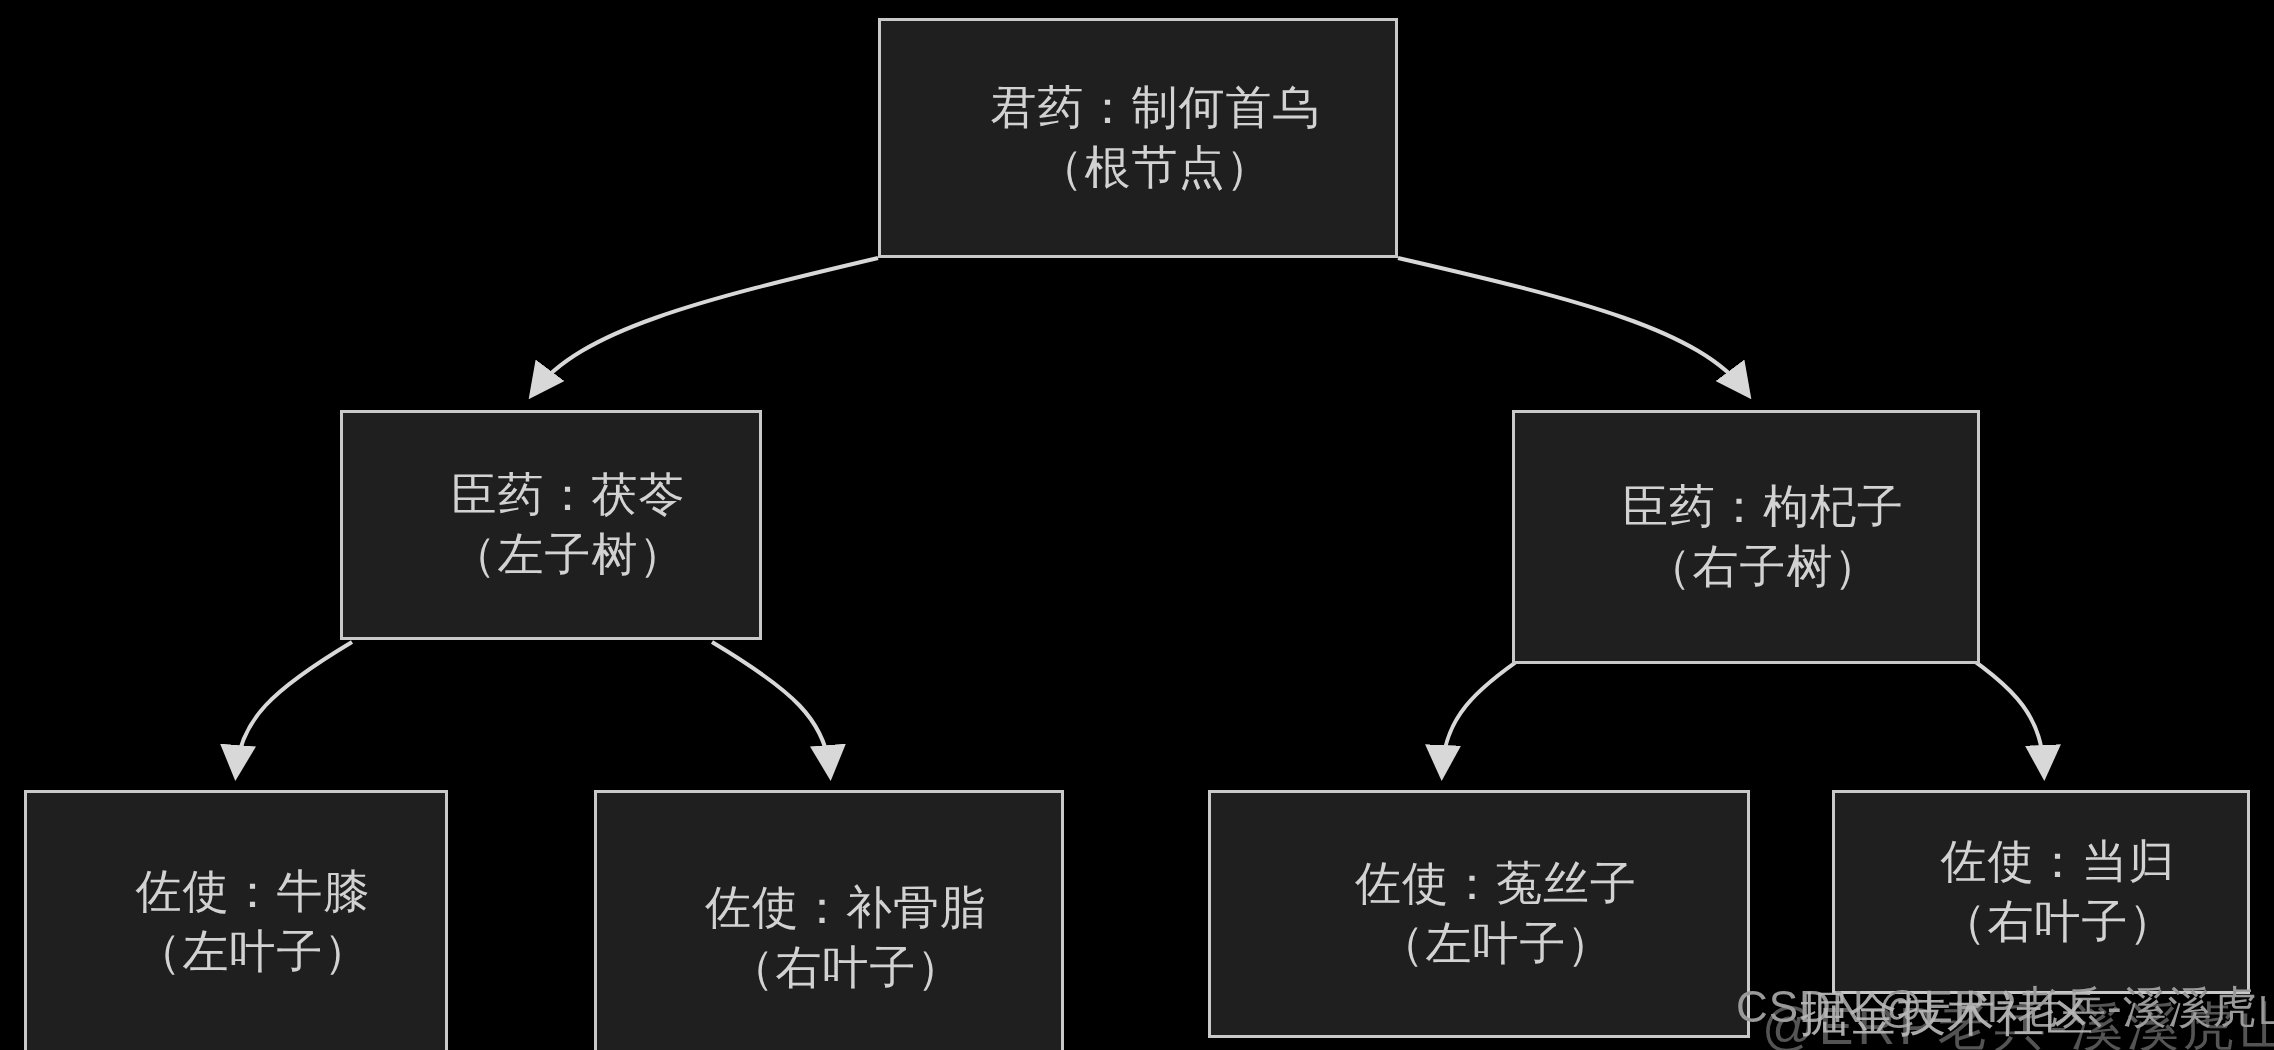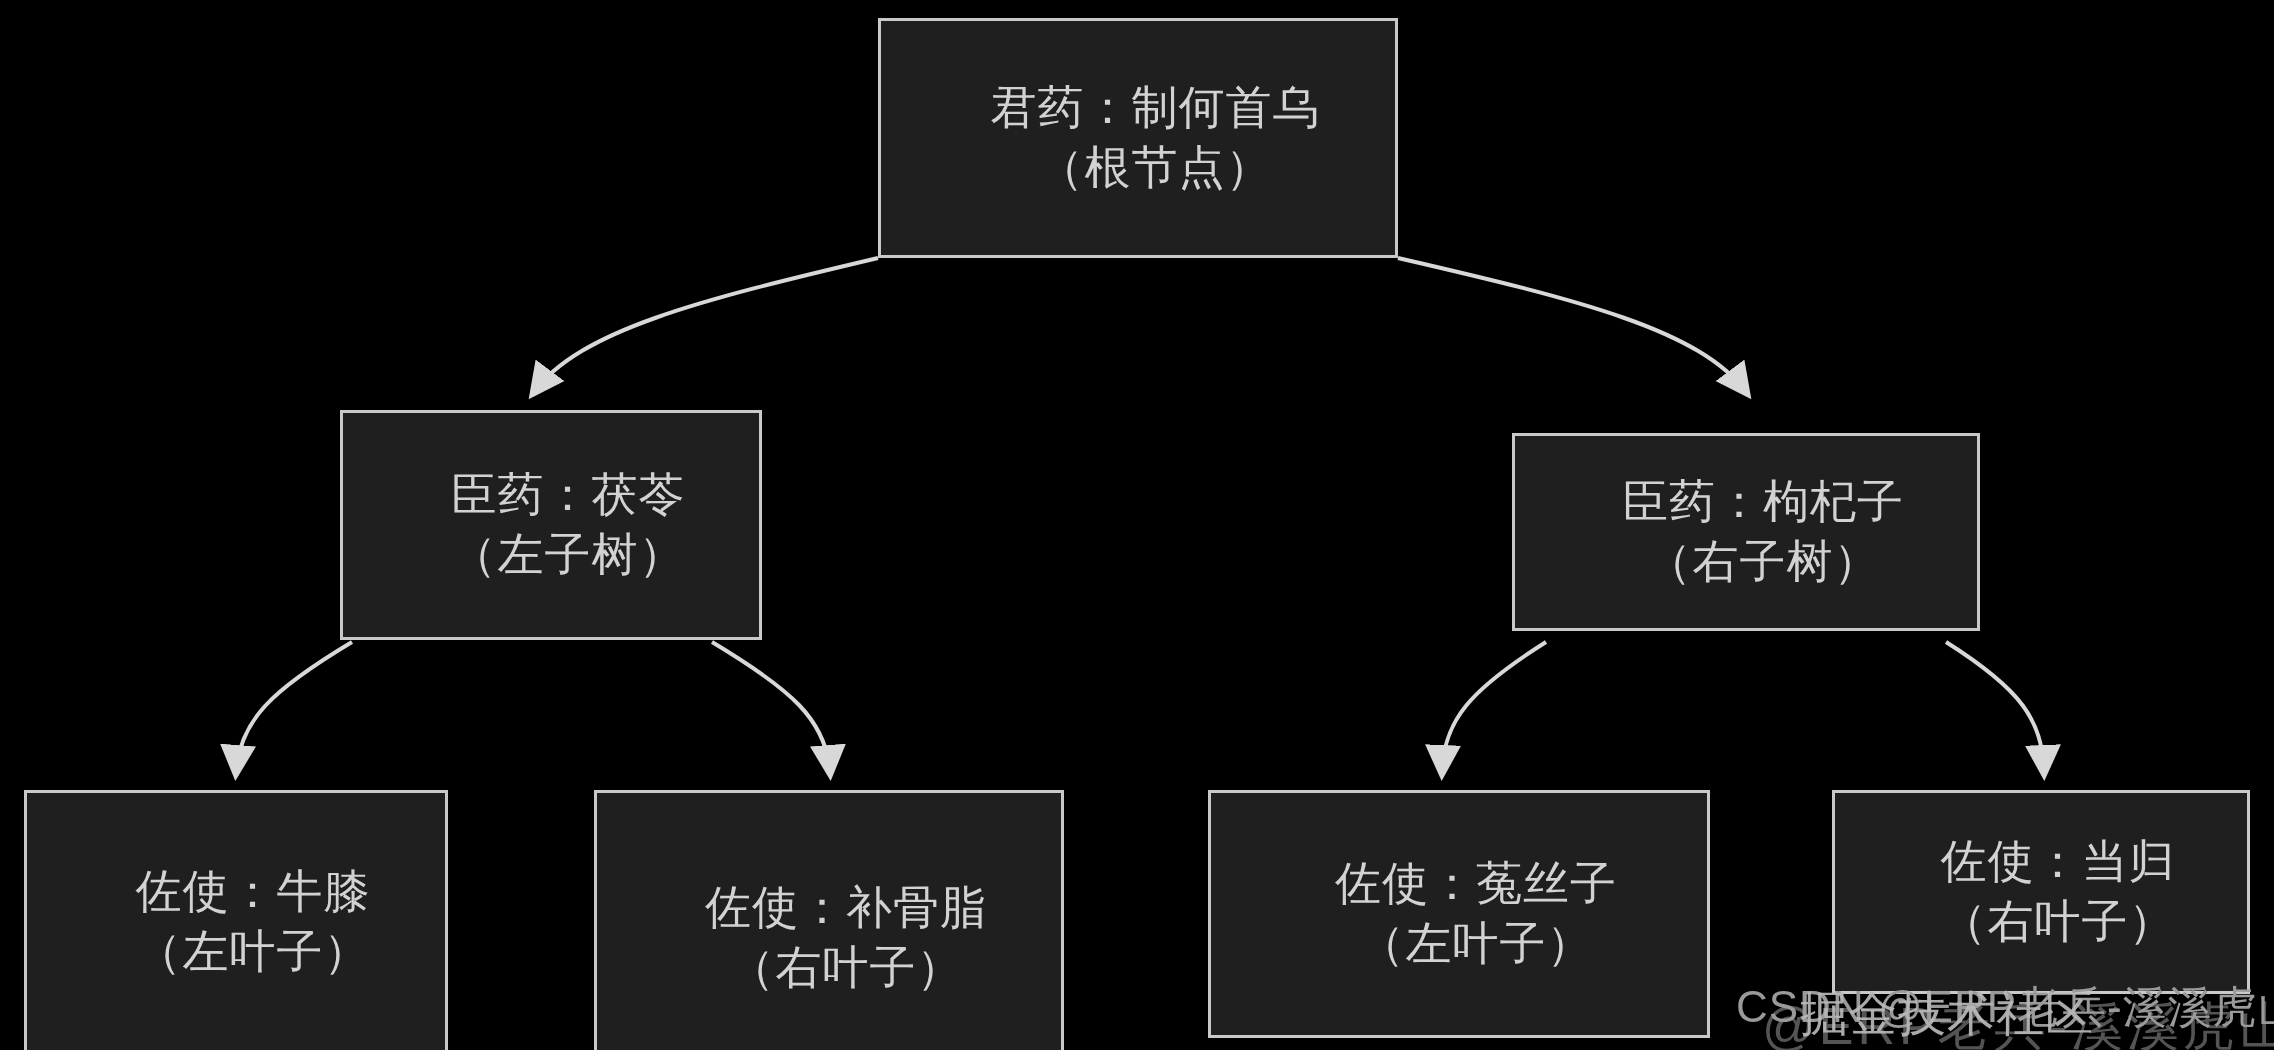--- a/index.html
+++ b/index.html
@@ -64,36 +64,36 @@
   <div class="node" style="left:878px;top:18px;width:520px;height:240px;">
     <span class="line1">君药：制何首乌</span>
     <span class="line2">（根节点）</span>
   </div>
 
   <div class="node" style="left:340px;top:410px;width:422px;height:230px;">
     <span class="line1">臣药：茯苓</span>
     <span class="line2">（左子树）</span>
   </div>
 
-  <div class="node" style="left:1512px;top:433px;width:468px;height:198px;">
+  <div class="node" style="left:1512px;top:410px;width:468px;height:254px;">
     <span class="line1">臣药：枸杞子</span>
     <span class="line2">（右子树）</span>
   </div>
 
   <div class="node" style="left:24px;top:790px;width:424px;height:264px;">
     <span class="line1">佐使：牛膝</span>
     <span class="line2">（左叶子）</span>
   </div>
 
   <div class="node" style="left:594px;top:790px;width:470px;height:296px;">
     <span class="line1">佐使：补骨脂</span>
     <span class="line2">（右叶子）</span>
   </div>
 
-  <div class="node" style="left:1208px;top:790px;width:502px;height:248px;">
+  <div class="node" style="left:1208px;top:790px;width:542px;height:248px;">
     <span class="line1">佐使：菟丝子</span>
     <span class="line2">（左叶子）</span>
   </div>
 
   <div class="node" style="left:1832px;top:790px;width:418px;height:204px;">
     <span class="line1">佐使：当归</span>
     <span class="line2">（右叶子）</span>
   </div>
 
   <div class="watermark wm-c">@ERP老兵-溪溪虎山</div>

